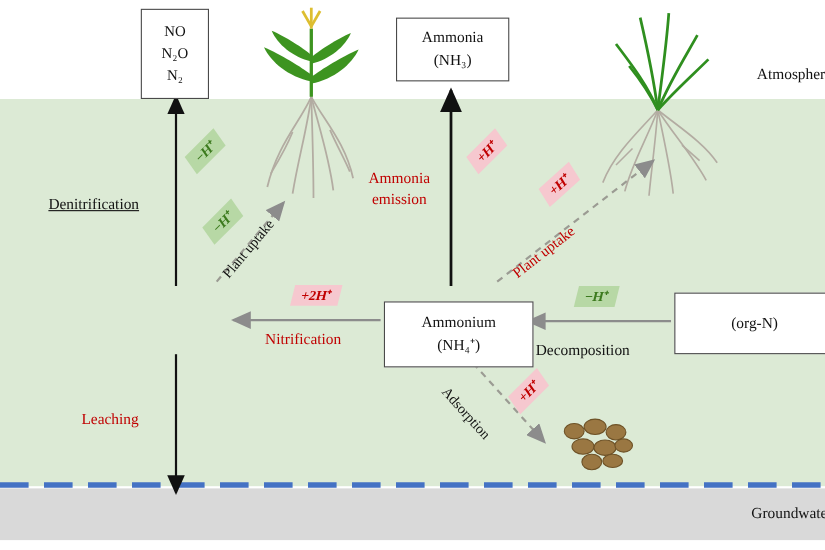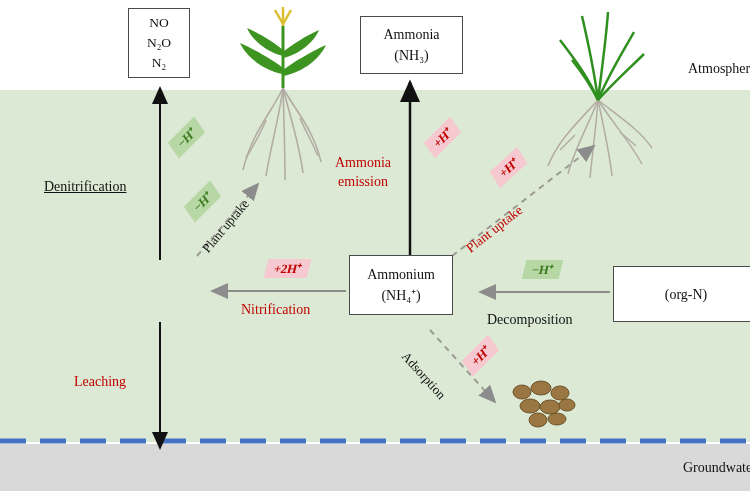--- a/index.html
+++ b/index.html
@@ -100,33 +100,33 @@
     <line x1="160" y1="260" x2="160" y2="88" stroke="#111" stroke-width="2" marker-end="url(#mb)"></line>
     <line x1="160" y1="322" x2="160" y2="448" stroke="#111" stroke-width="2" marker-end="url(#mb)"></line>
     <line x1="410" y1="260" x2="410" y2="82" stroke="#111" stroke-width="2.5" marker-end="url(#mb)"></line>
     <line x1="346" y1="291" x2="212" y2="291" stroke="#8c8c8c" stroke-width="2" marker-end="url(#mg)"></line>
     <line x1="610" y1="292" x2="480" y2="292" stroke="#8c8c8c" stroke-width="2" marker-end="url(#mg)"></line>
     <line x1="197" y1="256" x2="258" y2="184" stroke="#9b9b93" stroke-width="2" stroke-dasharray="6 5" marker-end="url(#mg)"></line>
     <line x1="452" y1="256" x2="594" y2="146" stroke="#9b9b93" stroke-width="2" stroke-dasharray="6 5" marker-end="url(#mg)"></line>
     <line x1="430" y1="330" x2="495" y2="402" stroke="#9b9b93" stroke-width="2" stroke-dasharray="6 5" marker-end="url(#mg)"></line>
   </svg>
 
-  <div class="box" style="left:128px; top:8px; width:62px; height:70px; font-size:13.5px;">
+  <div class="box" style="left:128px; top:8px; width:62px; height:82px; font-size:13.5px;">
     <div>NO</div>
     <div>N₂O</div>
     <div>N₂</div>
   </div>
 
   <div class="box" style="left:360px; top:16px; width:103px; height:58px;">
     <div>Ammonia</div>
     <div>(NH₃)</div>
   </div>
 
 
-  <div class="box" style="left:349px; top:255px; width:104px; height:60px;">
+  <div class="box" style="left:349px; top:274px; width:136px; height:60px;">
     <div>Ammonium</div>
     <div>(NH₄⁺)</div>
   </div>
 
   <div class="box" style="left:613px; top:266px; width:146px; height:56px;">
     <div>(org-N)</div>
   </div>
 
   <div class="lbl" style="left:44px; top:179px;text-decoration:underline;">Denitrification</div>
 

